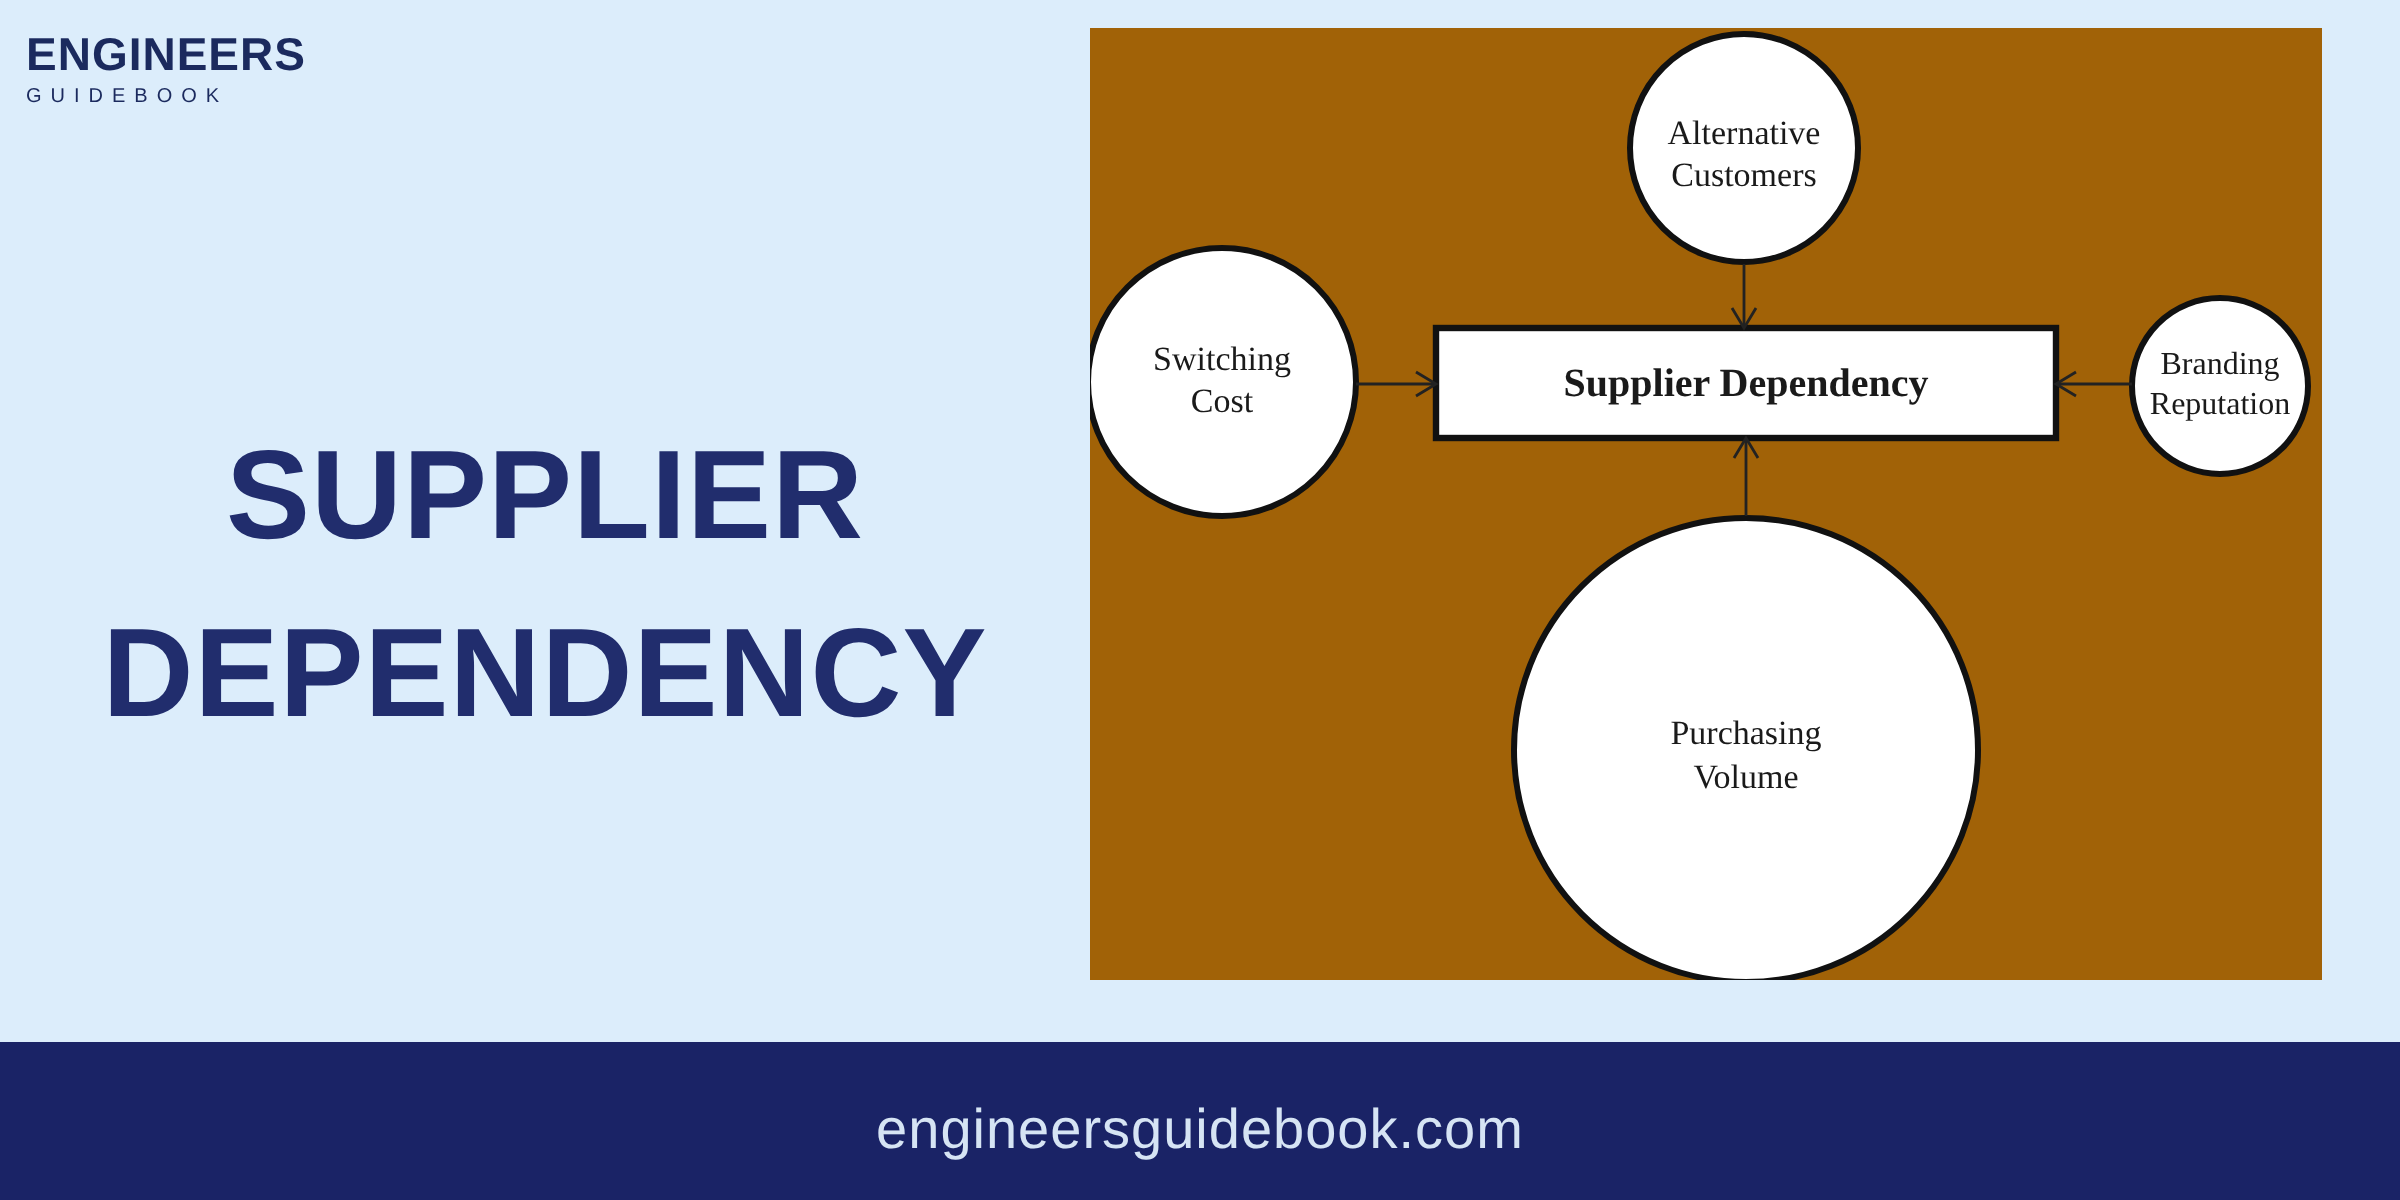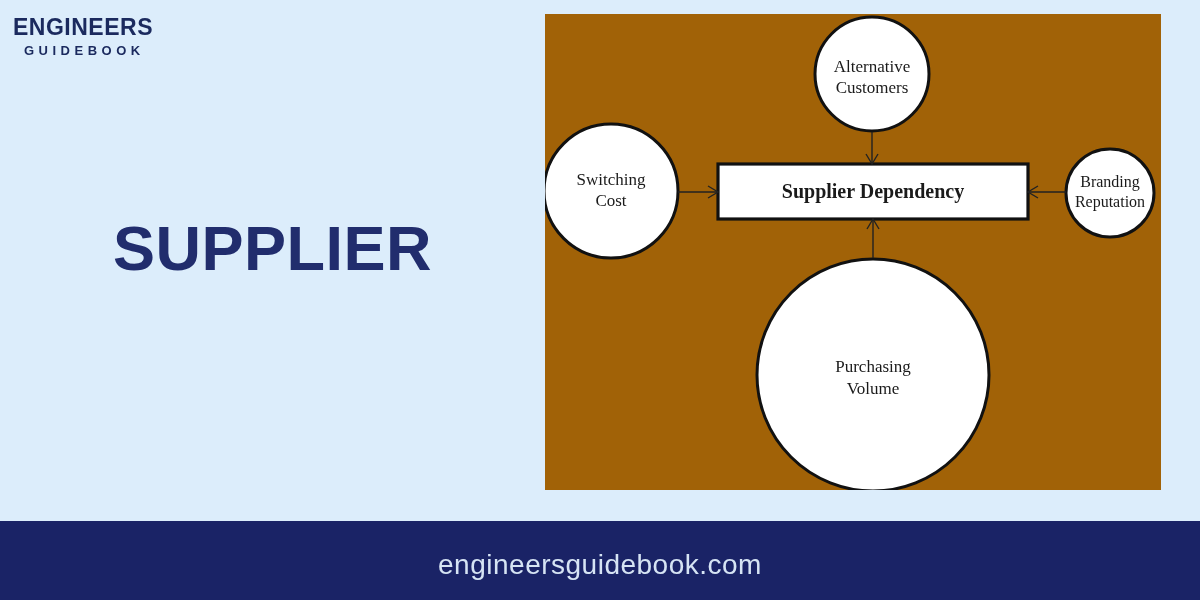--- a/index.html
+++ b/index.html
@@ -24,23 +24,22 @@
   .logo-line1 {
     font-size: 23px;
     font-weight: 800;
     letter-spacing: 0.5px;
     color: #1b2a5e;
     line-height: 1;
     text-align: center;
   }
   .logo-line2 {
     margin-top: 5px;
-    margin-left: 11px;
-    font-size: 13px;
-    font-weight: 700;
+    font-size: 10px;
+    font-weight: 400;
     letter-spacing: 4.5px;
     color: #1b2a5e;
     line-height: 1;
   }
 
   
   .main-title {
     position: absolute;
     left: 0;
     top: 204px;
@@ -122,20 +121,21 @@
 </head>
 <body>
 
 <div class="logo">
   <div class="logo-line1">ENGINEERS</div>
   <div class="logo-line2">GUIDEBOOK</div>
 </div>
 
 <h1 class="main-title">
   <span>SUPPLIER</span><br>
+  <span>DEPENDENCY</span>
 </h1>
 
 <div class="diagram-panel">
   <svg viewBox="0 0 616 476">
 
     <circle class="node-shape" cx="327" cy="60" r="57"></circle>
     <circle class="node-shape" cx="66" cy="177" r="67"></circle>
     <circle class="node-shape" cx="565" cy="179" r="44"></circle>
     <circle class="node-shape" cx="328" cy="361" r="116"></circle>
 

